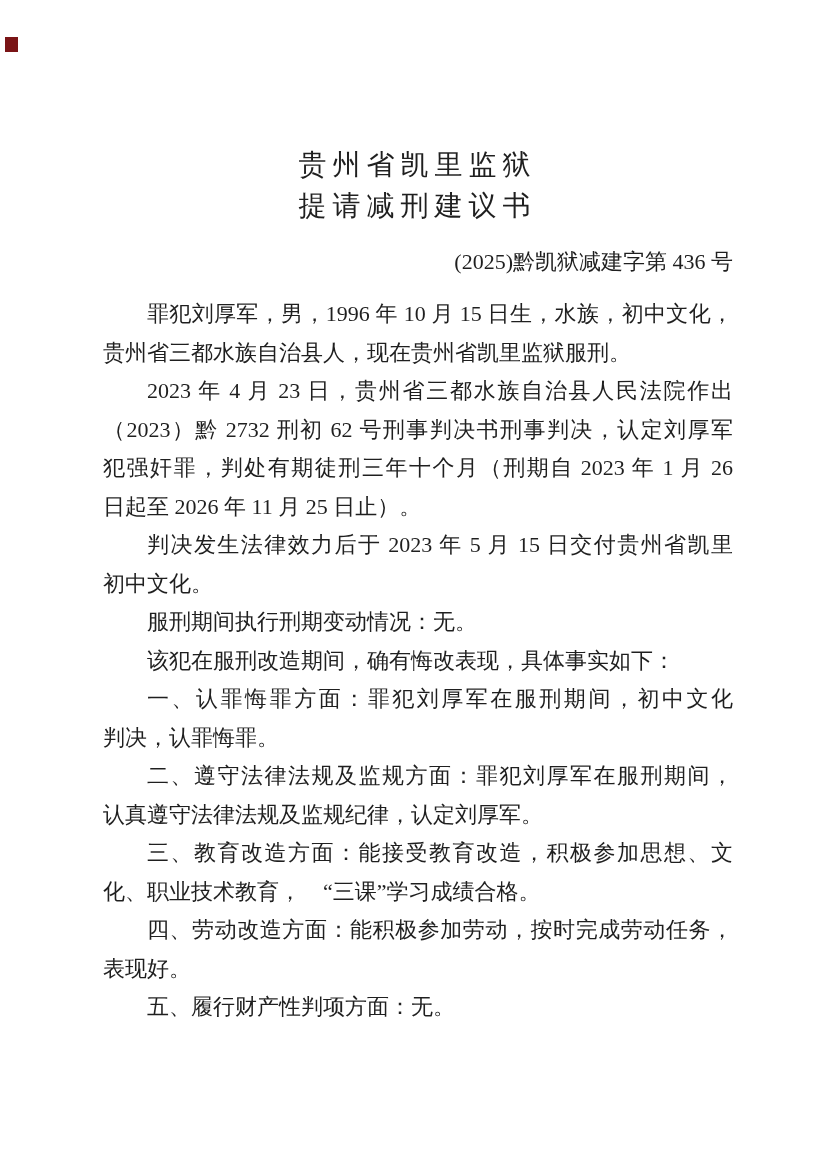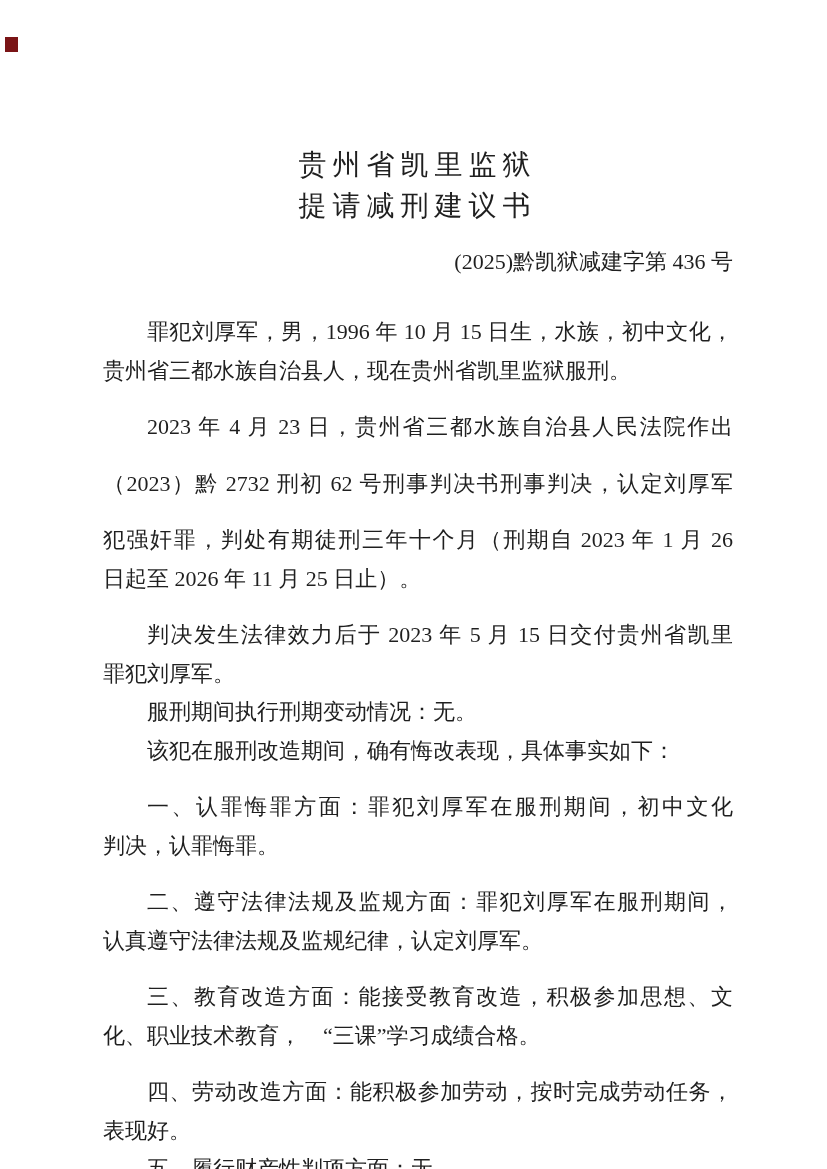--- a/index.html
+++ b/index.html
@@ -44,42 +44,41 @@
     position: absolute;
     left: 103px; top: 295px; width: 630px;
     font-size: 22px;
     line-height: 38.5px;
   }
   .line { min-height: 38.5px; }
   .line.indent { text-indent: 44px; }
   .line.fill {
     text-align: justify;
     text-align-last: justify;
-    margin-top: 18px;
   }
 </style>
 </head>
 <body>
 
 <div class="page" style="background: rgb(255, 255, 255);">
   <div class="corner-mark" style="background: rgb(122, 20, 22);"></div>
   <div class="titles">
     <div>贵州省凯里监狱</div>
     <div>提请减刑建议书</div>
   </div>
   <div class="doc-number">(2025)黔凯狱减建字第 436 号</div>
   <div class="doc-body" id="doc-body">
       <div class="line indent fill">罪犯刘厚军，男，1996 年 10 月 15 日生，水族，初中文化，</div>
       <div class="line">贵州省三都水族自治县人，现在贵州省凯里监狱服刑。</div>
       <div class="line indent fill">2023 年 4 月 23 日，贵州省三都水族自治县人民法院作出</div>
       <div class="line fill">（2023）黔 2732 刑初 62 号刑事判决书刑事判决，认定刘厚军</div>
       <div class="line fill">犯强奸罪，判处有期徒刑三年十个月（刑期自 2023 年 1 月 26</div>
       <div class="line">日起至 2026 年 11 月 25 日止）。</div>
       <div class="line indent fill">判决发生法律效力后于 2023 年 5 月 15 日交付贵州省凯里</div>
-      <div class="line">罪犯刘厚军。</div>
+      <div class="line">初中文化。</div>
       <div class="line indent">服刑期间执行刑期变动情况：无。</div>
       <div class="line indent">该犯在服刑改造期间，确有悔改表现，具体事实如下：</div>
       <div class="line indent fill">一、认罪悔罪方面：罪犯刘厚军在服刑期间，初中文化</div>
       <div class="line">判决，认罪悔罪。</div>
       <div class="line indent fill">二、遵守法律法规及监规方面：罪犯刘厚军在服刑期间，</div>
       <div class="line">认真遵守法律法规及监规纪律，认定刘厚军。</div>
       <div class="line indent fill">三、教育改造方面：能接受教育改造，积极参加思想、文</div>
       <div class="line">化、职业技术教育，　“三课”学习成绩合格。</div>
       <div class="line indent fill">四、劳动改造方面：能积极参加劳动，按时完成劳动任务，</div>
       <div class="line">表现好。</div>

